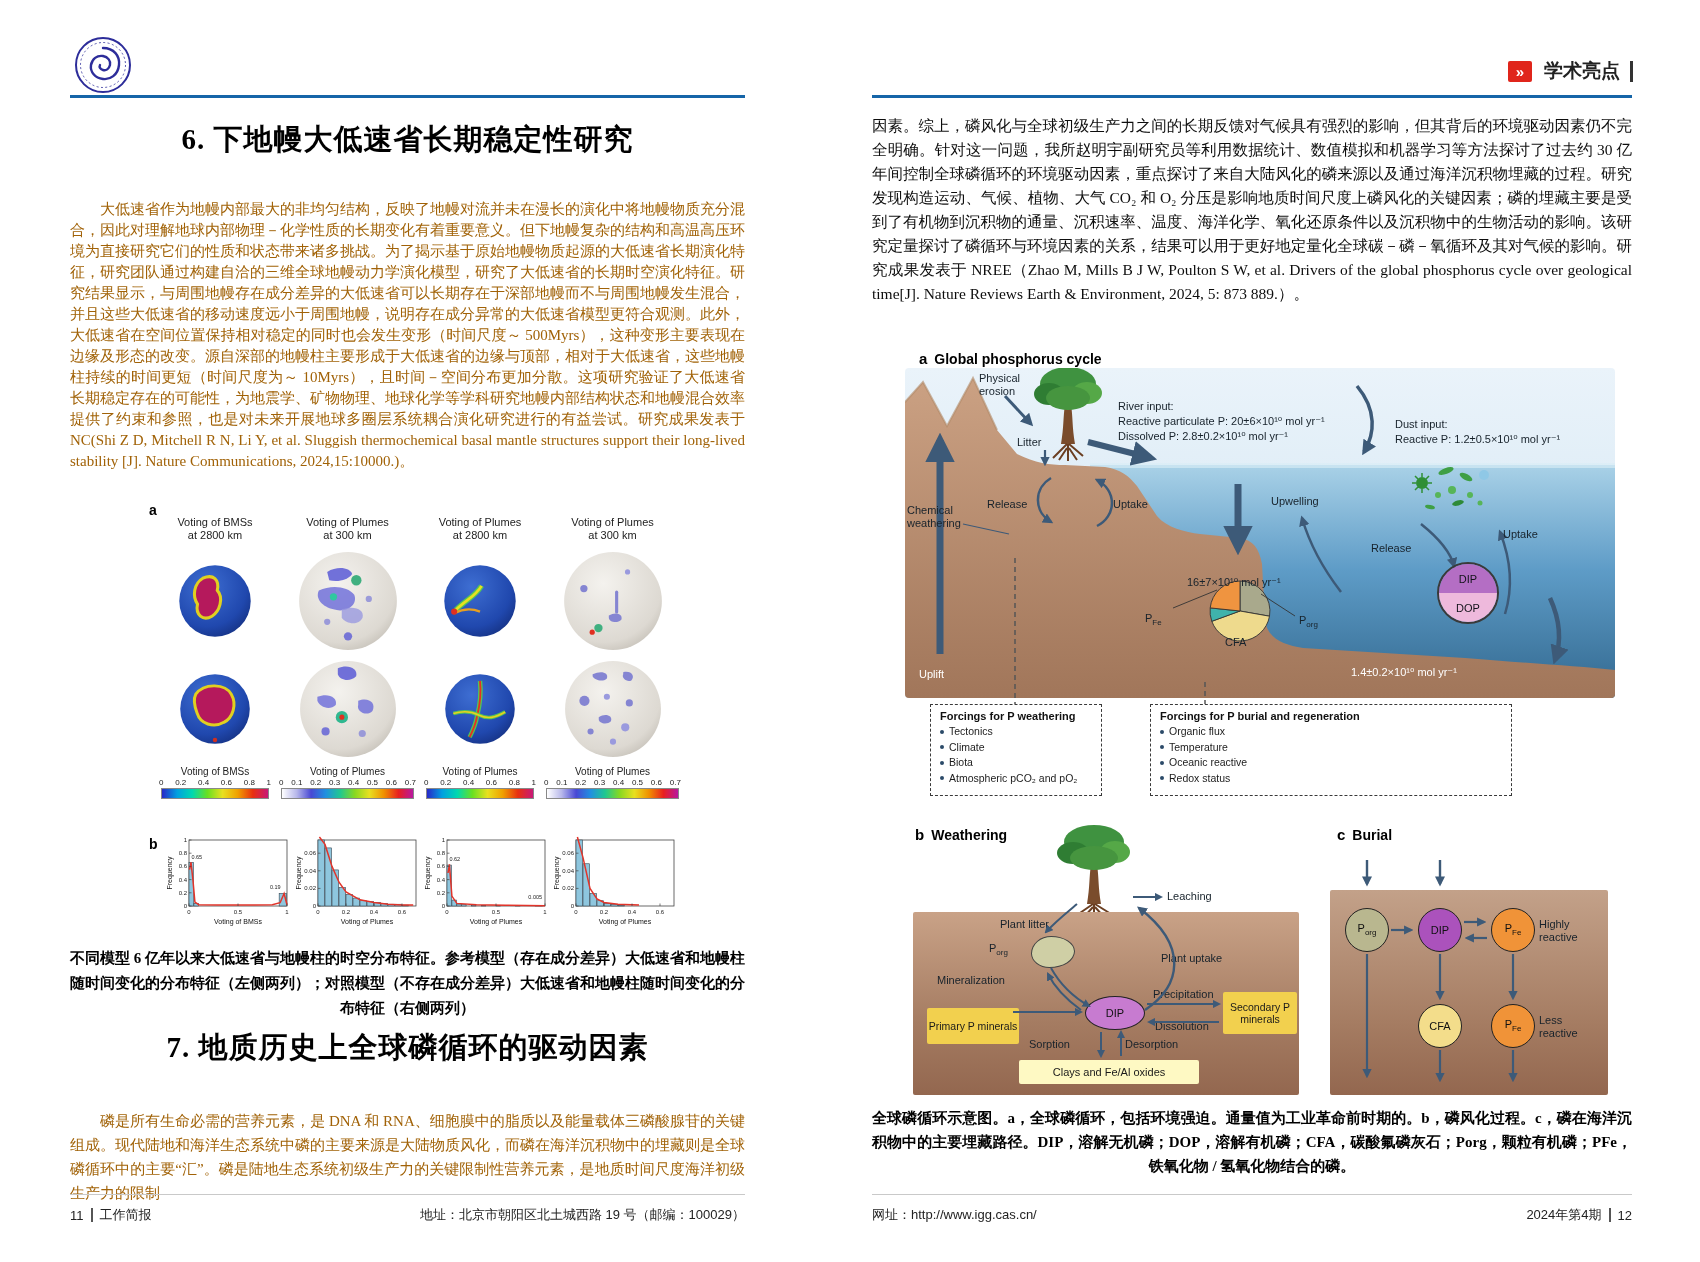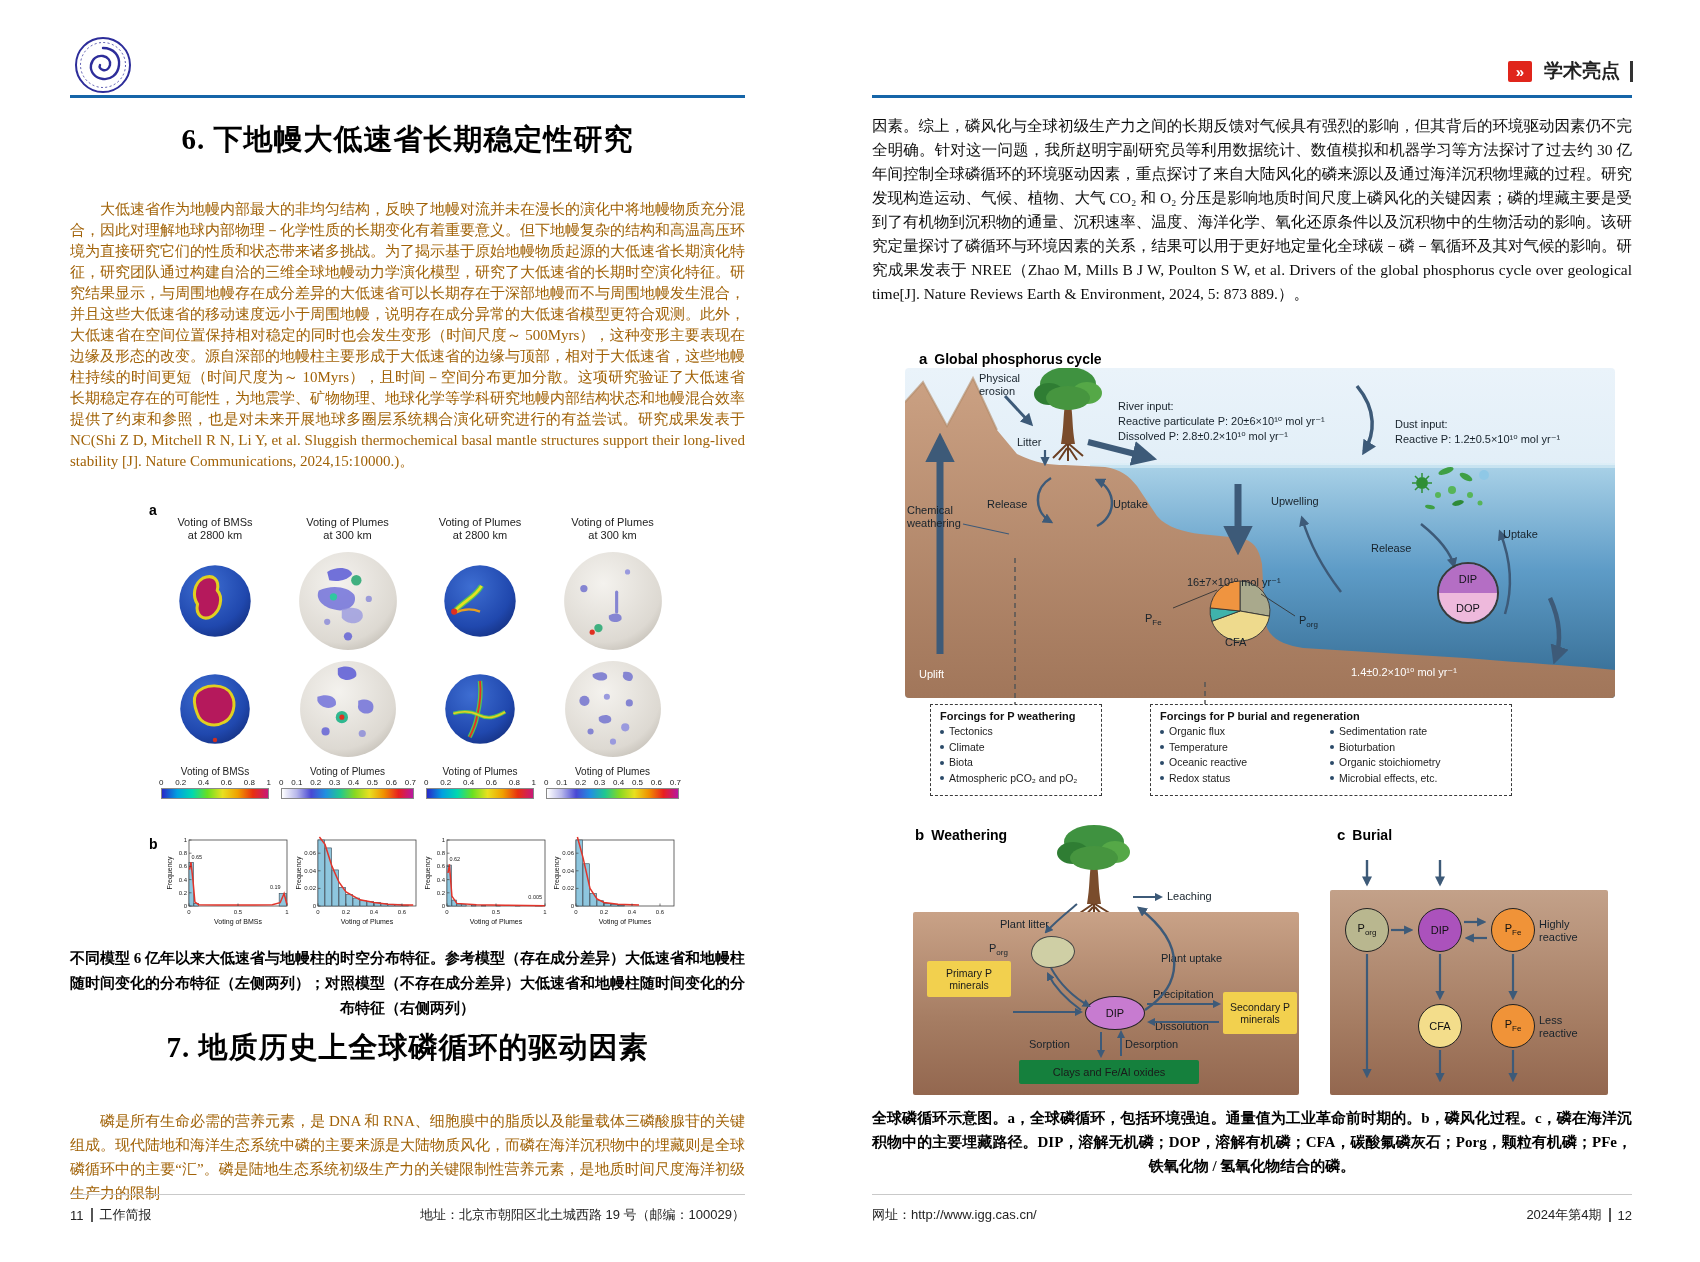--- a/index.html
+++ b/index.html
@@ -52,21 +52,21 @@
   .lab sub{font-size:8px;}
   .scene-a{position:absolute;left:0;top:16px;width:710px;height:330px;border-radius:4px;overflow:hidden;}
   .fbox{position:absolute;border:1.6px dashed #3a3a3a;background:rgba(255,255,255,.0);padding:5px 9px;box-sizing:border-box;}
   .fbox-title{font-weight:bold;font-size:11px;color:#111;margin-bottom:2px;}
   .bullet{display:flex;align-items:flex-start;gap:5px;font-size:10.5px;line-height:15.5px;color:#1c1c1c;}
   .bullet .dot{width:4px;height:4px;border-radius:50%;background:#2b4a68;margin-top:5.5px;flex:none;}
   .soil-b{position:absolute;background:linear-gradient(180deg,#c9a287,#a57c62 60%,#93674f);border-radius:2px;}
   .rect-c{position:absolute;background:linear-gradient(180deg,#c3a189,#a57c62 65%,#93674f);border-radius:2px;}
   .ybox{position:absolute;background:#f2d04e;border-radius:2px;display:flex;align-items:center;justify-content:center;
         text-align:center;font-size:10.5px;line-height:12.5px;color:#1a1a1a;}
-  .obox{position:absolute;background:#15803d;border-radius:2px;display:flex;align-items:center;justify-content:center;
+  .obox{position:absolute;background:#fef9c3;border-radius:2px;display:flex;align-items:center;justify-content:center;
         font-size:11px;color:#1a1a1a;}
   .dip-ell{position:absolute;background:#c77bd0;border:1.6px solid #222;border-radius:50%;
            display:flex;align-items:center;justify-content:center;font-size:11px;color:#111;}
   .dipdop{position:absolute;width:62px;height:62px;border-radius:50%;overflow:hidden;border:2px solid #3a3a3a;box-sizing:border-box;}
   .dipdop .half{height:50%;display:flex;align-items:center;justify-content:center;font-size:11px;color:#13131a;}
   .dipdop .t{background:#b46ec4;}
   .dipdop .b{background:#eeb9dc;}
   .c-circ{position:absolute;width:44px;height:44px;border-radius:50%;border:1.6px solid #222;box-sizing:border-box;
           display:flex;align-items:center;justify-content:center;font-size:11px;color:#111;}
 </style>
@@ -565,38 +565,20 @@
             </div>
             <div class="bullet">
               <span class="dot"></span>
               <span>Oceanic reactive</span>
             </div>
             <div class="bullet">
               <span class="dot"></span>
               <span>Redox status</span>
             </div>
           </div>
-        <div style="width:172px">
-            <div class="bullet">
-              <span class="dot"></span>
-              <span>Sedimentation rate</span>
-            </div>
-            <div class="bullet">
-              <span class="dot"></span>
-              <span>Bioturbation</span>
-            </div>
-            <div class="bullet">
-              <span class="dot"></span>
-              <span>Organic stoichiometry</span>
-            </div>
-            <div class="bullet">
-              <span class="dot"></span>
-              <span>Microbial effects, etc.</span>
-            </div>
-          </div>
       </div>
     </div>
 
     <div class="dg-title abs" style="left:10px;top:474px">
       <span class="dg-tag">b</span>
       <span class="dg-name">Weathering</span>
     </div>
     <svg class="abs" style="left:138px;top:470px" width="100" height="94" viewBox="0 0 100 94">
       <path d="M48,42 C46,56 47,64 44,82 L58,82 C55,64 56,56 54,42 Z" fill="#7a4c2c"></path>
       <path d="M50,82 L34,93 M51,82 L51,94 M52,82 L68,92 M50,85 L42,94 M52,85 L60,94" stroke="#6b3f22" stroke-width="2" fill="none"></path>
@@ -605,21 +587,21 @@
       <ellipse cx="72" cy="30" rx="15" ry="11" fill="#55a847"></ellipse>
       <ellipse cx="51" cy="36" rx="24" ry="12" fill="#46953f"></ellipse>
     </svg>
     <div class="lab" style="left:262px;top:538px">Leaching</div>
     <div class="soil-b" style="left:8px;top:560px;width:386px;height:183px"></div>
     <div class="lab" style="left:95px;top:566px">Plant litter</div>
     <div class="abs" style="left:126px;top:584px;width:42px;height:30px;background:#cfcfa5;border:1.4px solid #444;
          border-radius:46% 54% 58% 42% / 55% 48% 52% 45%;"></div>
     <div class="lab" style="left:84px;top:590px"><span>P</span><sub>org</sub></div>
     <div class="lab" style="left:32px;top:622px">Mineralization</div>
-    <div class="ybox" style="left:22px;top:609px;width:84px;height:36px">Primary P minerals</div>
+    <div class="ybox" style="left:22px;top:656px;width:92px;height:36px">Primary P minerals</div>
     <div class="dip-ell" style="left:180px;top:644px;width:58px;height:32px">DIP</div>
     <div class="lab" style="left:256px;top:600px">Plant uptake</div>
     <div class="lab" style="left:248px;top:636px">Precipitation</div>
     <div class="lab" style="left:250px;top:668px">Dissolution</div>
     <div class="ybox" style="left:318px;top:640px;width:74px;height:42px">Secondary P minerals</div>
     <div class="lab" style="left:124px;top:686px">Sorption</div>
     <div class="lab" style="left:220px;top:686px">Desorption</div>
     <div class="obox" style="left:114px;top:708px;width:180px;height:24px">Clays and Fe/Al oxides</div>
 
     <div class="dg-title abs" style="left:432px;top:474px">

